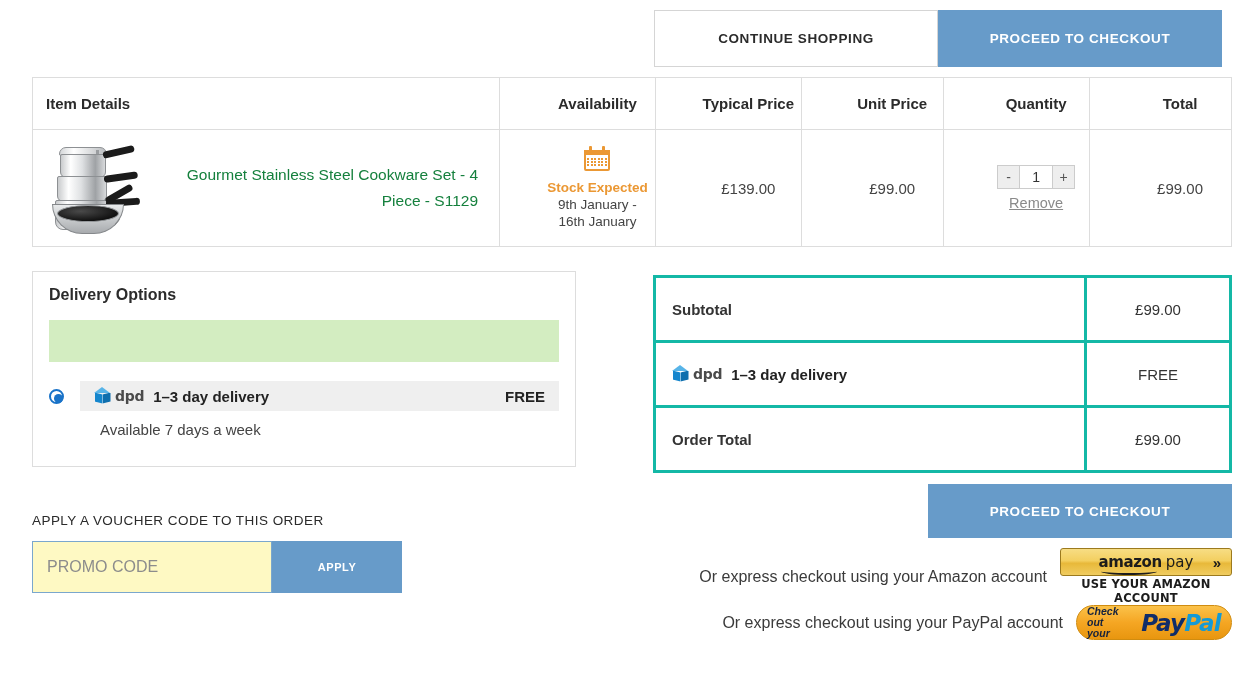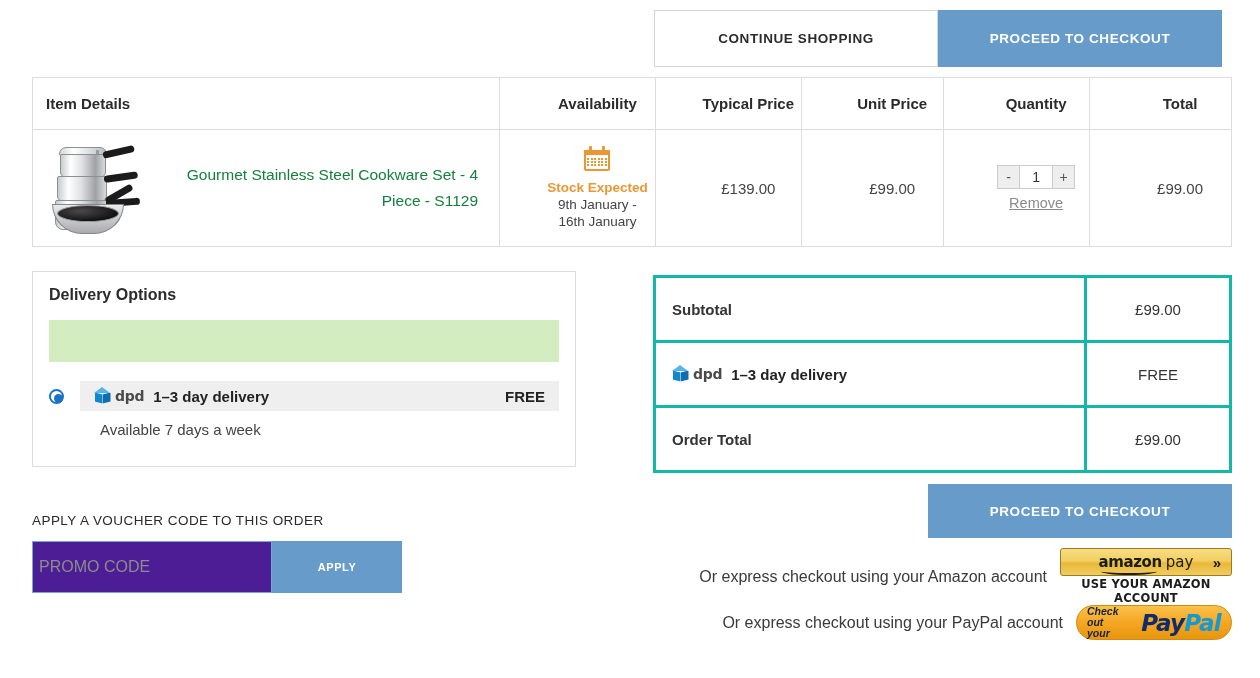--- a/index.html
+++ b/index.html
@@ -141,22 +141,22 @@
   .summary td { border: 3px solid #14b8a6; height: 65px; font-size: 15px; color: #333; }
   .sum-label { padding-left: 16px; font-weight: bold; color: #222; font-size: 15.5px; }
   .sum-value { width: 145px; text-align: center; color: #444; }
   .sum-ship { padding-left: 16px; }
   .sum-ship-inner { display: flex; align-items: center; }
 
   
   .voucher-title { position: absolute; left: 32px; top: 504px; font-size: 13.5px;
                    font-weight: normal; letter-spacing: .45px; color: #2b2b2b; margin-top: 9px; }
   .voucher-row { position: absolute; left: 32px; top: 541px; display: flex; }
-  .promo-input { width: 240px; height: 52px; border: 1px solid #7aa7cd; background: #4c1d95;
-                 padding: 0 6px; font-size: 16px; color: #8c8c8c;
+  .promo-input { width: 240px; height: 52px; border: 1px solid #7aa7cd; background: #fef9c3;
+                 padding: 0 14px; font-size: 16px; color: #8c8c8c;
                  font-family: "Liberation Sans", sans-serif; outline: none; }
   .promo-input::placeholder { color: #8c8c8c; }
   .apply-btn { width: 130px; height: 52px; background: #679bc9; color: #fff;
                border: none; font-size: 11px; font-weight: bold; letter-spacing: .6px;
                cursor: pointer; font-family: "Liberation Sans", sans-serif; }
 
   
   .btn-checkout-bottom { position: absolute; left: 928px; top: 484px; width: 304px; height: 54px;
       background: #679bc9; color: #fff; display: flex; align-items: center; justify-content: center;
       font-size: 13.5px; font-weight: bold; letter-spacing: .6px; cursor: pointer; }

